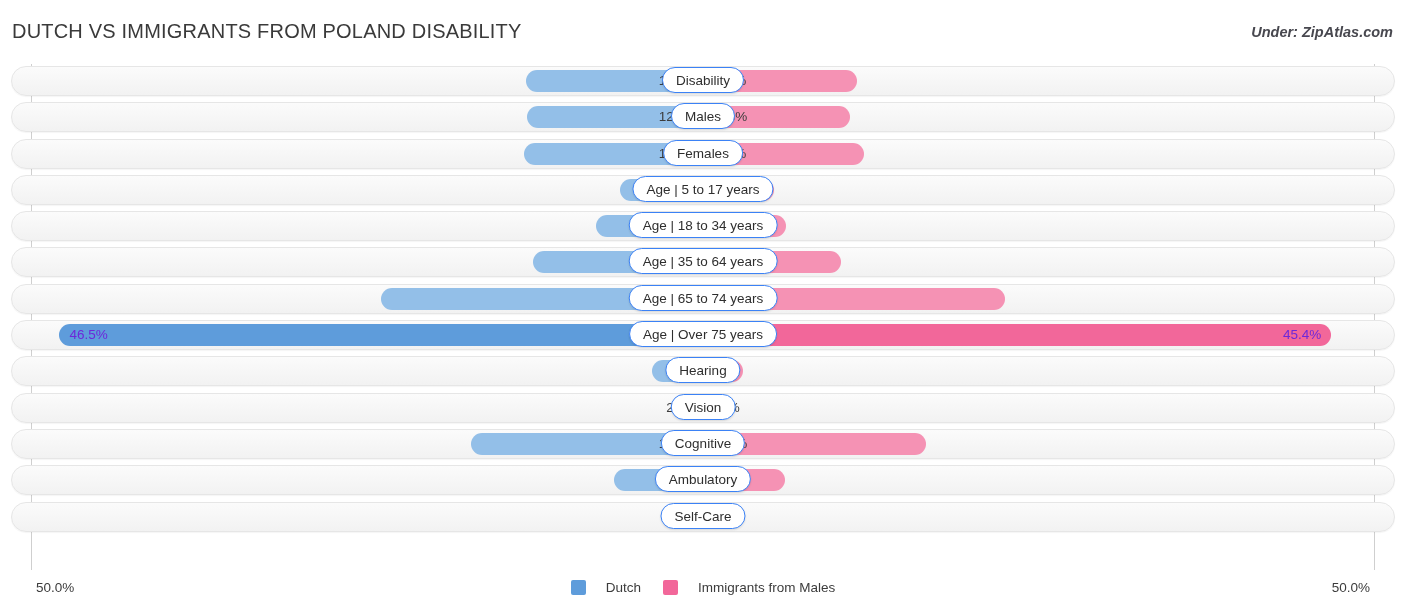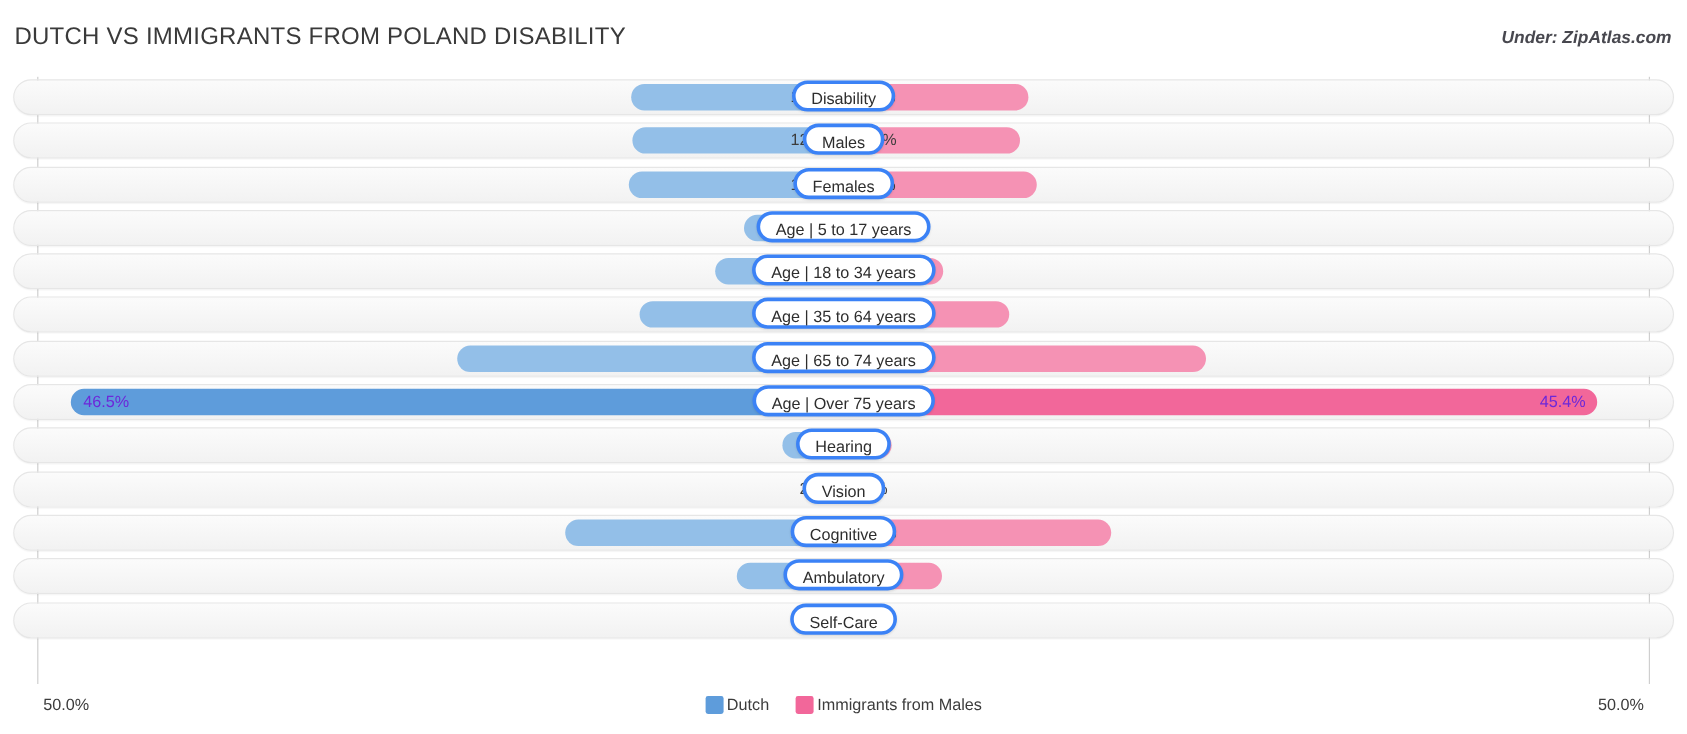--- a/index.html
+++ b/index.html
@@ -133,21 +133,21 @@
   .cat {
     position: absolute;
     top: 1px;
     left: 50%;
     transform: translateX(-50%);
     height: 26px;
     line-height: 25px;
     padding: 0 13px;
     border-radius: 13px;
     background: #ffffff;
-    border: 3px solid #3b82f6;
+    border: 1px solid #3b82f6;
     font-size: 13.5px;
     color: #2e2e2e;
     white-space: nowrap;
     box-shadow: 0 1px 2px rgba(0,0,0,0.11);
     box-sizing: border-box;
   }
 
   
   .footer {
     position: absolute;
@@ -172,21 +172,21 @@
     right: 0;
     top: 8px;
     display: flex;
     justify-content: center;
     align-items: center;
     gap: 22px;
   }
   .legend-item {
     display: flex;
     align-items: center;
-    gap: 3px;
+    gap: 20px;
     font-size: 13.5px;
     color: #3c3c3c;
     white-space: nowrap;
   }
   .swatch {
     width: 15px;
     height: 15px;
     border-radius: 2px;
     display: inline-block;
   }

